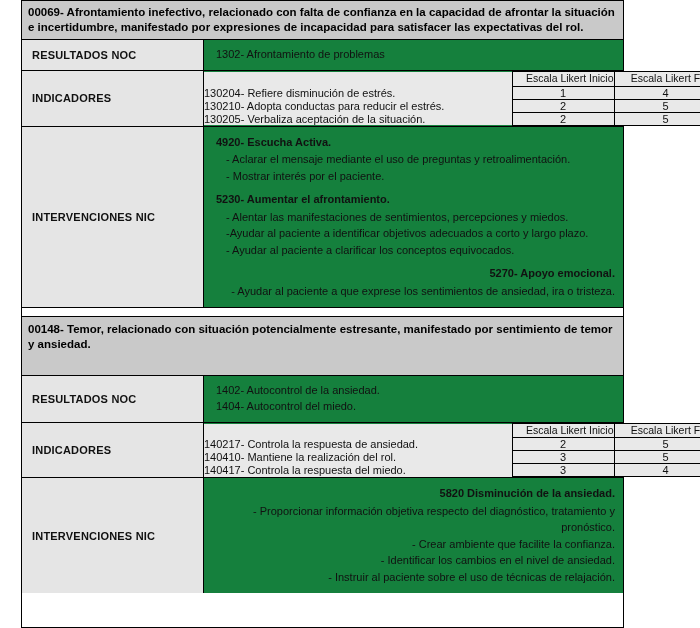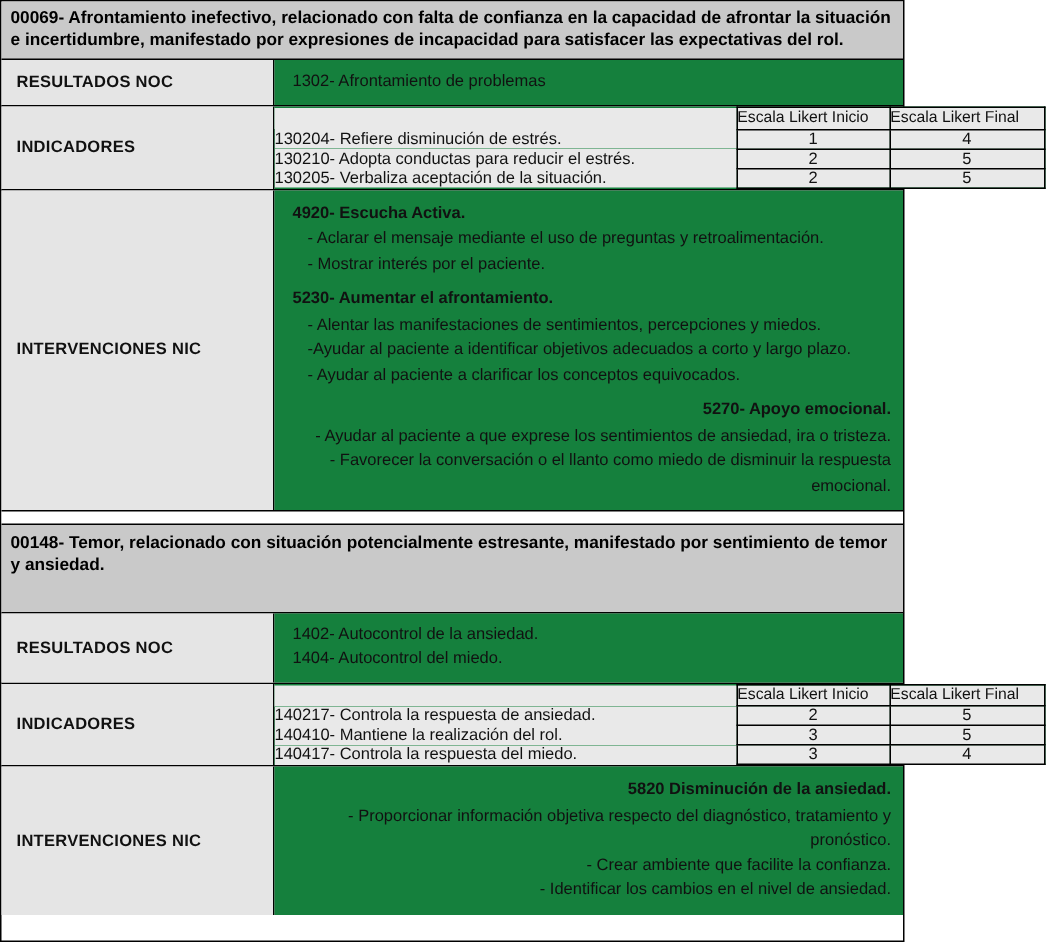--- a/index.html
+++ b/index.html
@@ -15,20 +15,21 @@
     color: #111111;
     overflow: hidden;
   }
   .page {
     width: 603px;
     height: 628px;
     position: relative;
     box-sizing: border-box;
     border: 1px solid #000000;
     background: #ffffff;
+    margin-left: 21px;
   }
 
   
   .dx-header {
     background: #c9c9c9;
     border-bottom: 1px solid #000000;
     padding: 4px 6px 5px 6px;
     font-weight: bold;
     font-size: 11.5px;
     line-height: 1.28;
@@ -94,21 +95,21 @@
     background: #e9e9e9;
     padding: 5px 4px 5px 12px;
     font-size: 11px;
     text-align: left;
     color: #111111;
     white-space: nowrap;
     overflow: hidden;
   }
   .ind-head {
     background: #e9e9e9;
-    text-align: left;
+    text-align: right;
     font-size: 10.5px;
     line-height: 1.25;
     padding: 6px 2px 6px 2px;
     font-weight: normal;
     color: #111111;
   }
   .ind-val {
     background: #e9e9e9;
     text-align: center;
     font-size: 11px;
@@ -204,21 +205,20 @@
           </div>
           <div class="nic-group">
             <div class="nic-title">5230- Aumentar el afrontamiento.</div>
             <div class="nic-item">- Alentar las manifestaciones de sentimientos, percepciones y miedos.</div>
             <div class="nic-item">-Ayudar al paciente a identificar objetivos adecuados a corto y largo plazo.</div>
             <div class="nic-item">- Ayudar al paciente a clarificar los conceptos equivocados.</div>
           </div>
           <div class="nic-group">
             <div class="nic-title">5270- Apoyo emocional.</div>
             <div class="nic-item">- Ayudar al paciente  a que exprese los sentimientos de ansiedad, ira o tristeza.</div>
-            <div class="nic-item">- Favorecer la conversación o el llanto como miedo de disminuir la respuesta emocional.</div>
           </div>
         </div>
       </div>
     </div>
   </div>
 
   <div class="separator"></div>
 
   <div>
 
@@ -269,19 +269,20 @@
 
     <div class="row">
       <div class="rlabel center">INTERVENCIONES NIC</div>
       <div class="rcontent nopad">
         <div class="nic-list">
           <div class="nic-group">
             <div class="nic-title">5820 Disminución de la ansiedad.</div>
             <div class="nic-item">- Proporcionar información objetiva respecto del diagnóstico, tratamiento y pronóstico.</div>
             <div class="nic-item">- Crear ambiente que facilite la confianza.</div>
             <div class="nic-item">- Identificar los cambios en el nivel de ansiedad.</div>
+            <div class="nic-item">- Instruir al paciente sobre el uso de técnicas de relajación.</div>
           </div>
         </div>
       </div>
     </div>
   </div>
 
 </div>
 
 </body></html>

